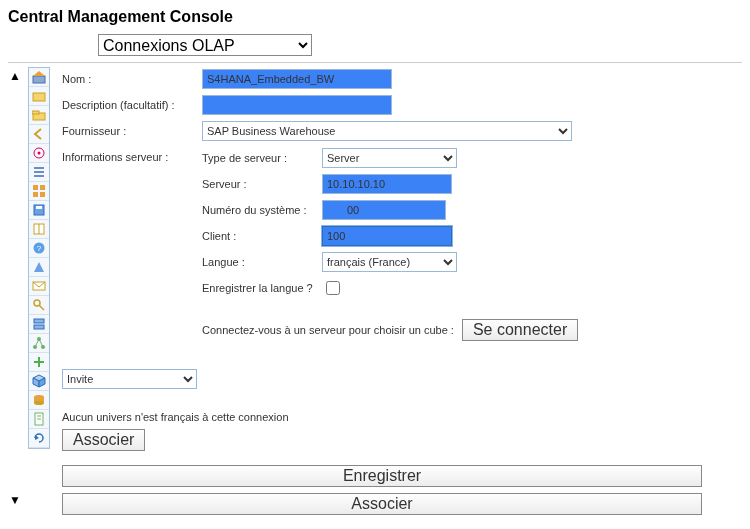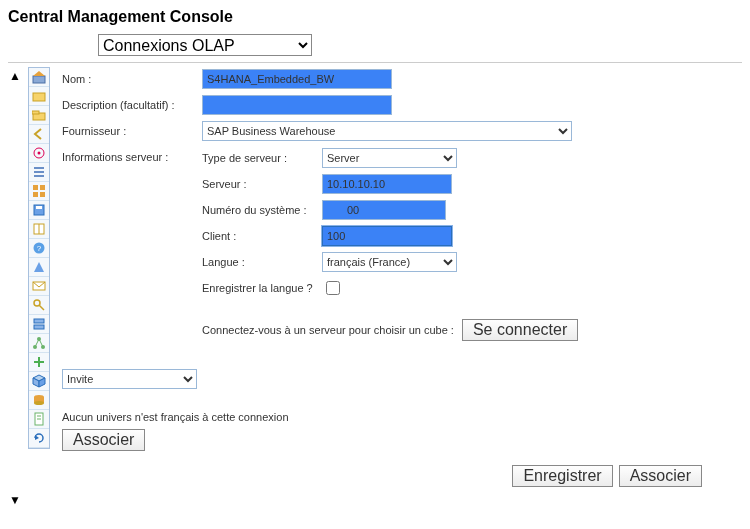--- a/index.html
+++ b/index.html
@@ -132,20 +132,21 @@
     color: #333;
   }
   .connect-row { display:flex; align-items:center; gap:2px; margin-top:20px; margin-bottom:8px;}
   .section-gap { height: 16px; }
   .no-univ { color:#333; margin-bottom:6px; }
   .footer-btns {
     display:flex;
     gap:6px;
     justify-content:flex-end;
     padding: 10px 30px 0 0;
+    flex-direction: column;
   }
 </style>
 </head>
 <body>
 
 <div class="title">Central Management Console</div>
 
 <div class="top-select-row">
   <select class="top-select">
     <option>Connexions OLAP</option>

